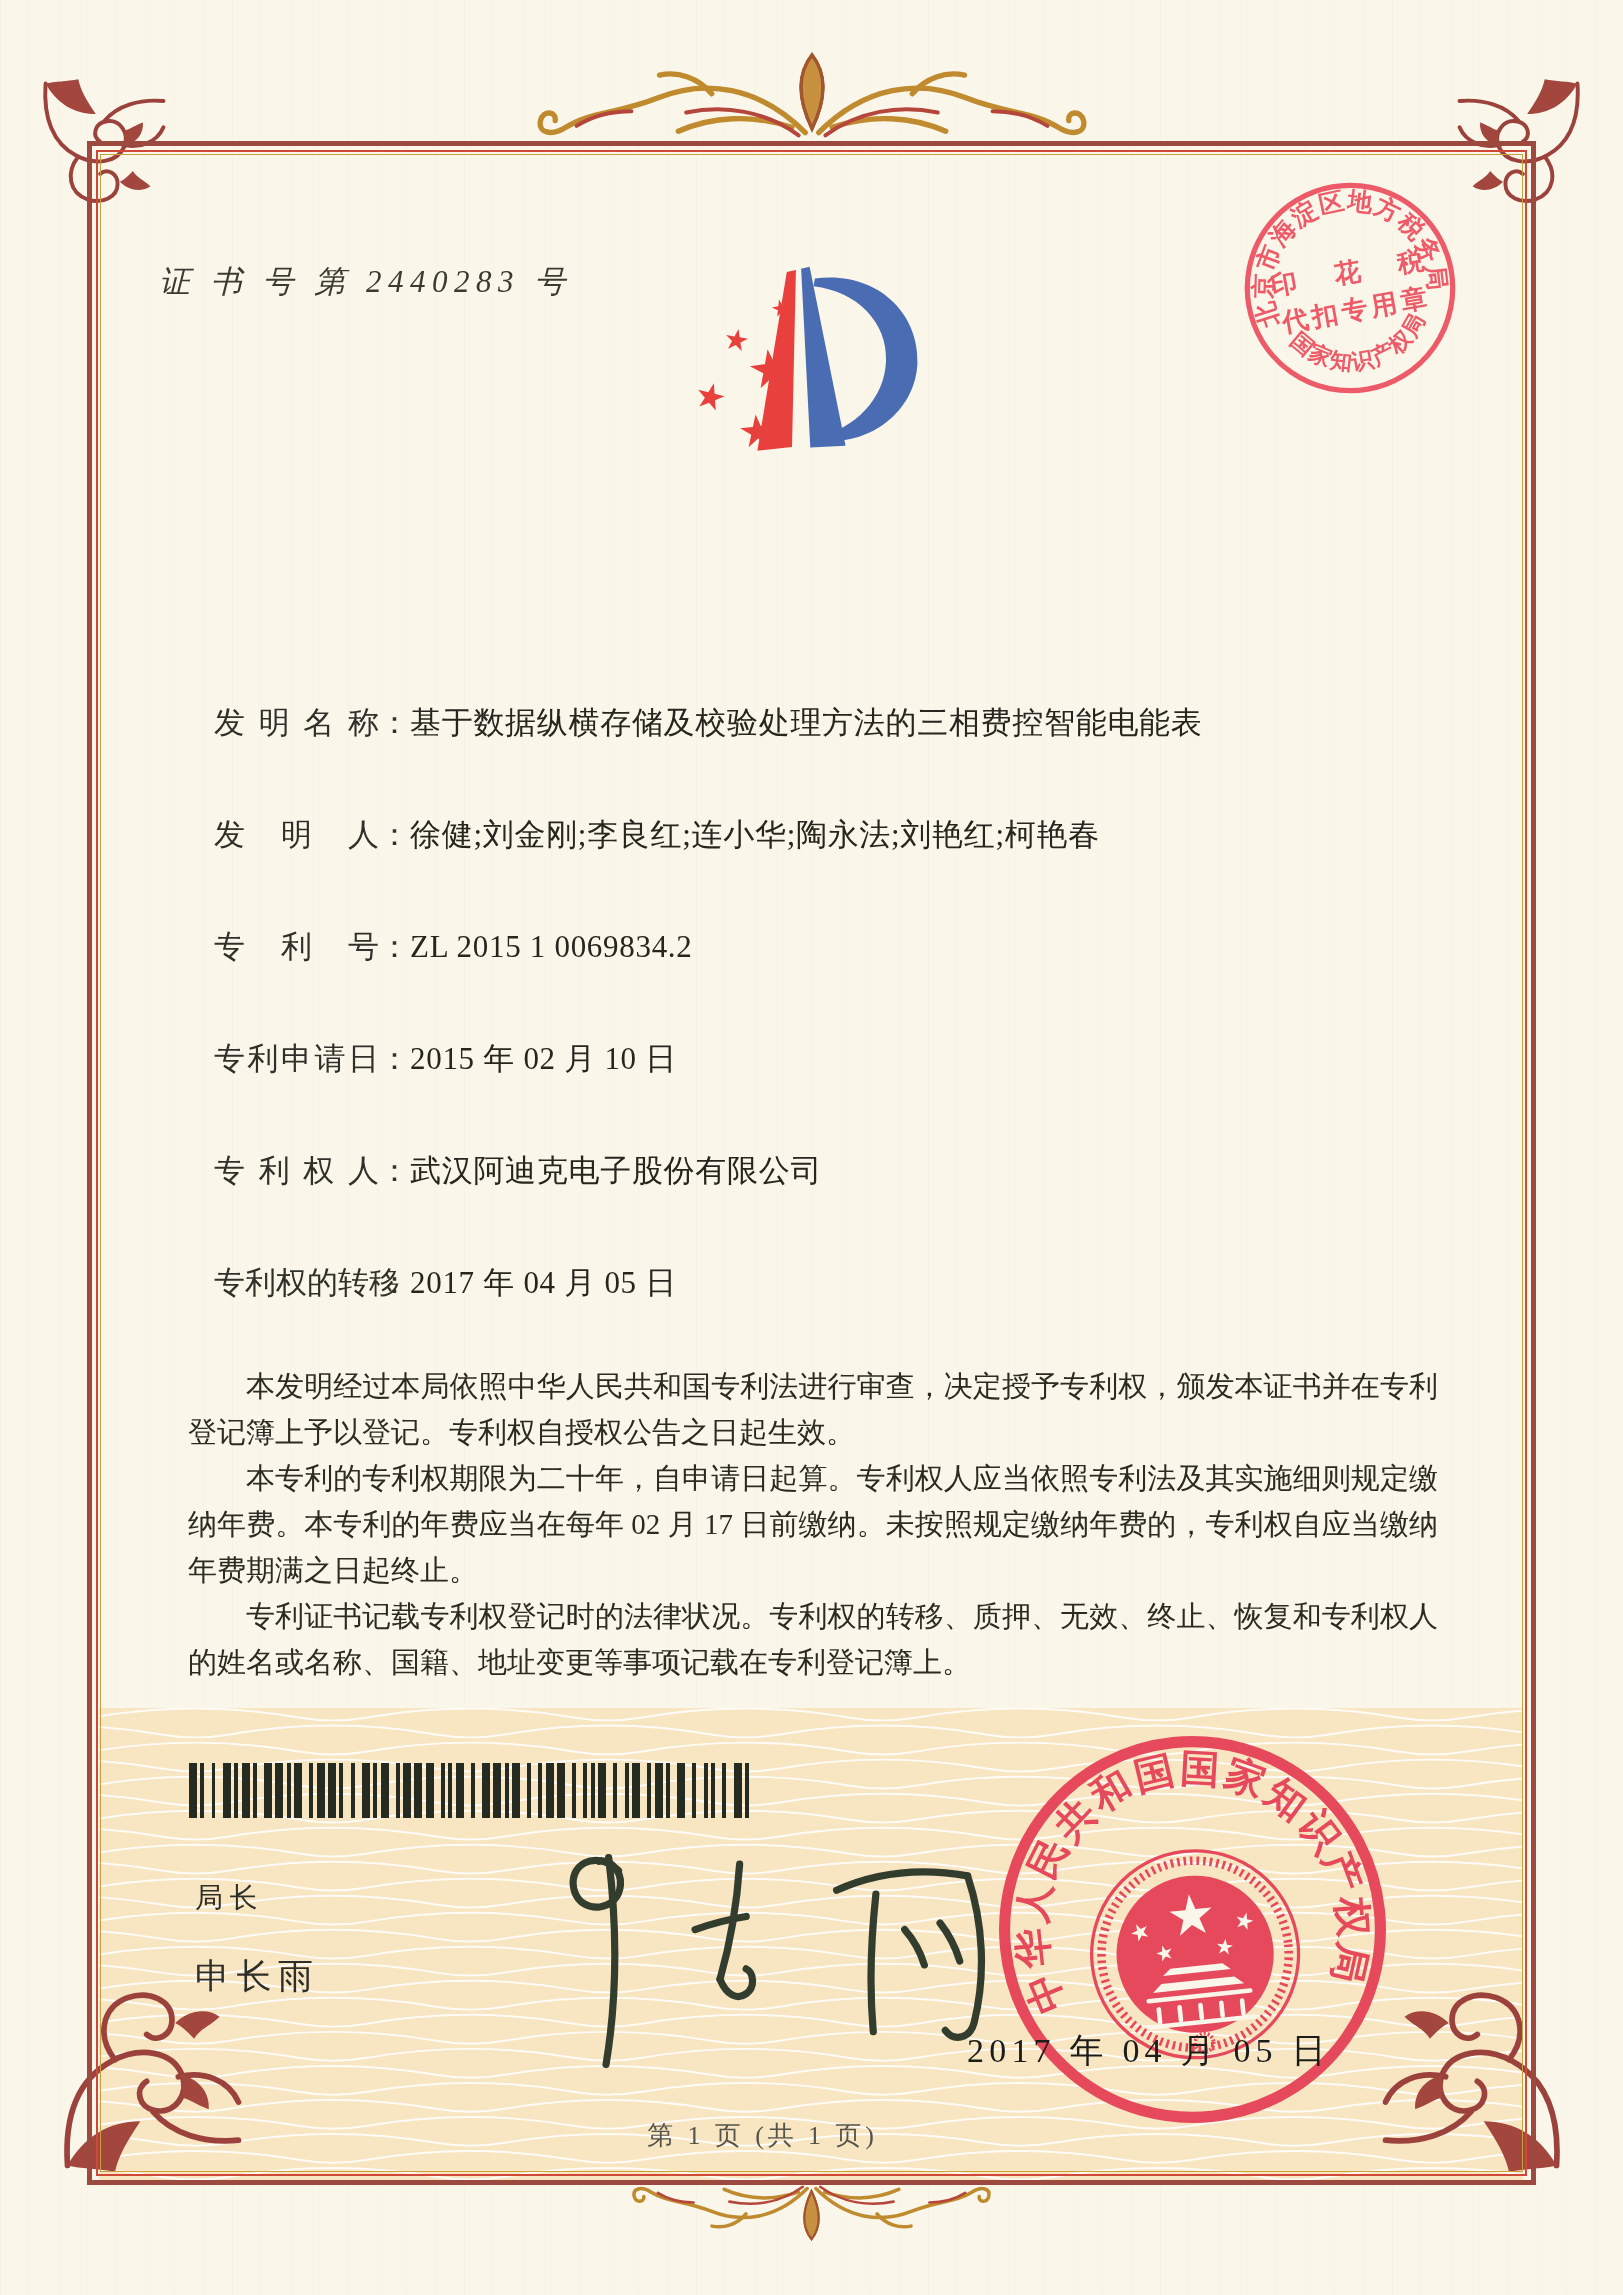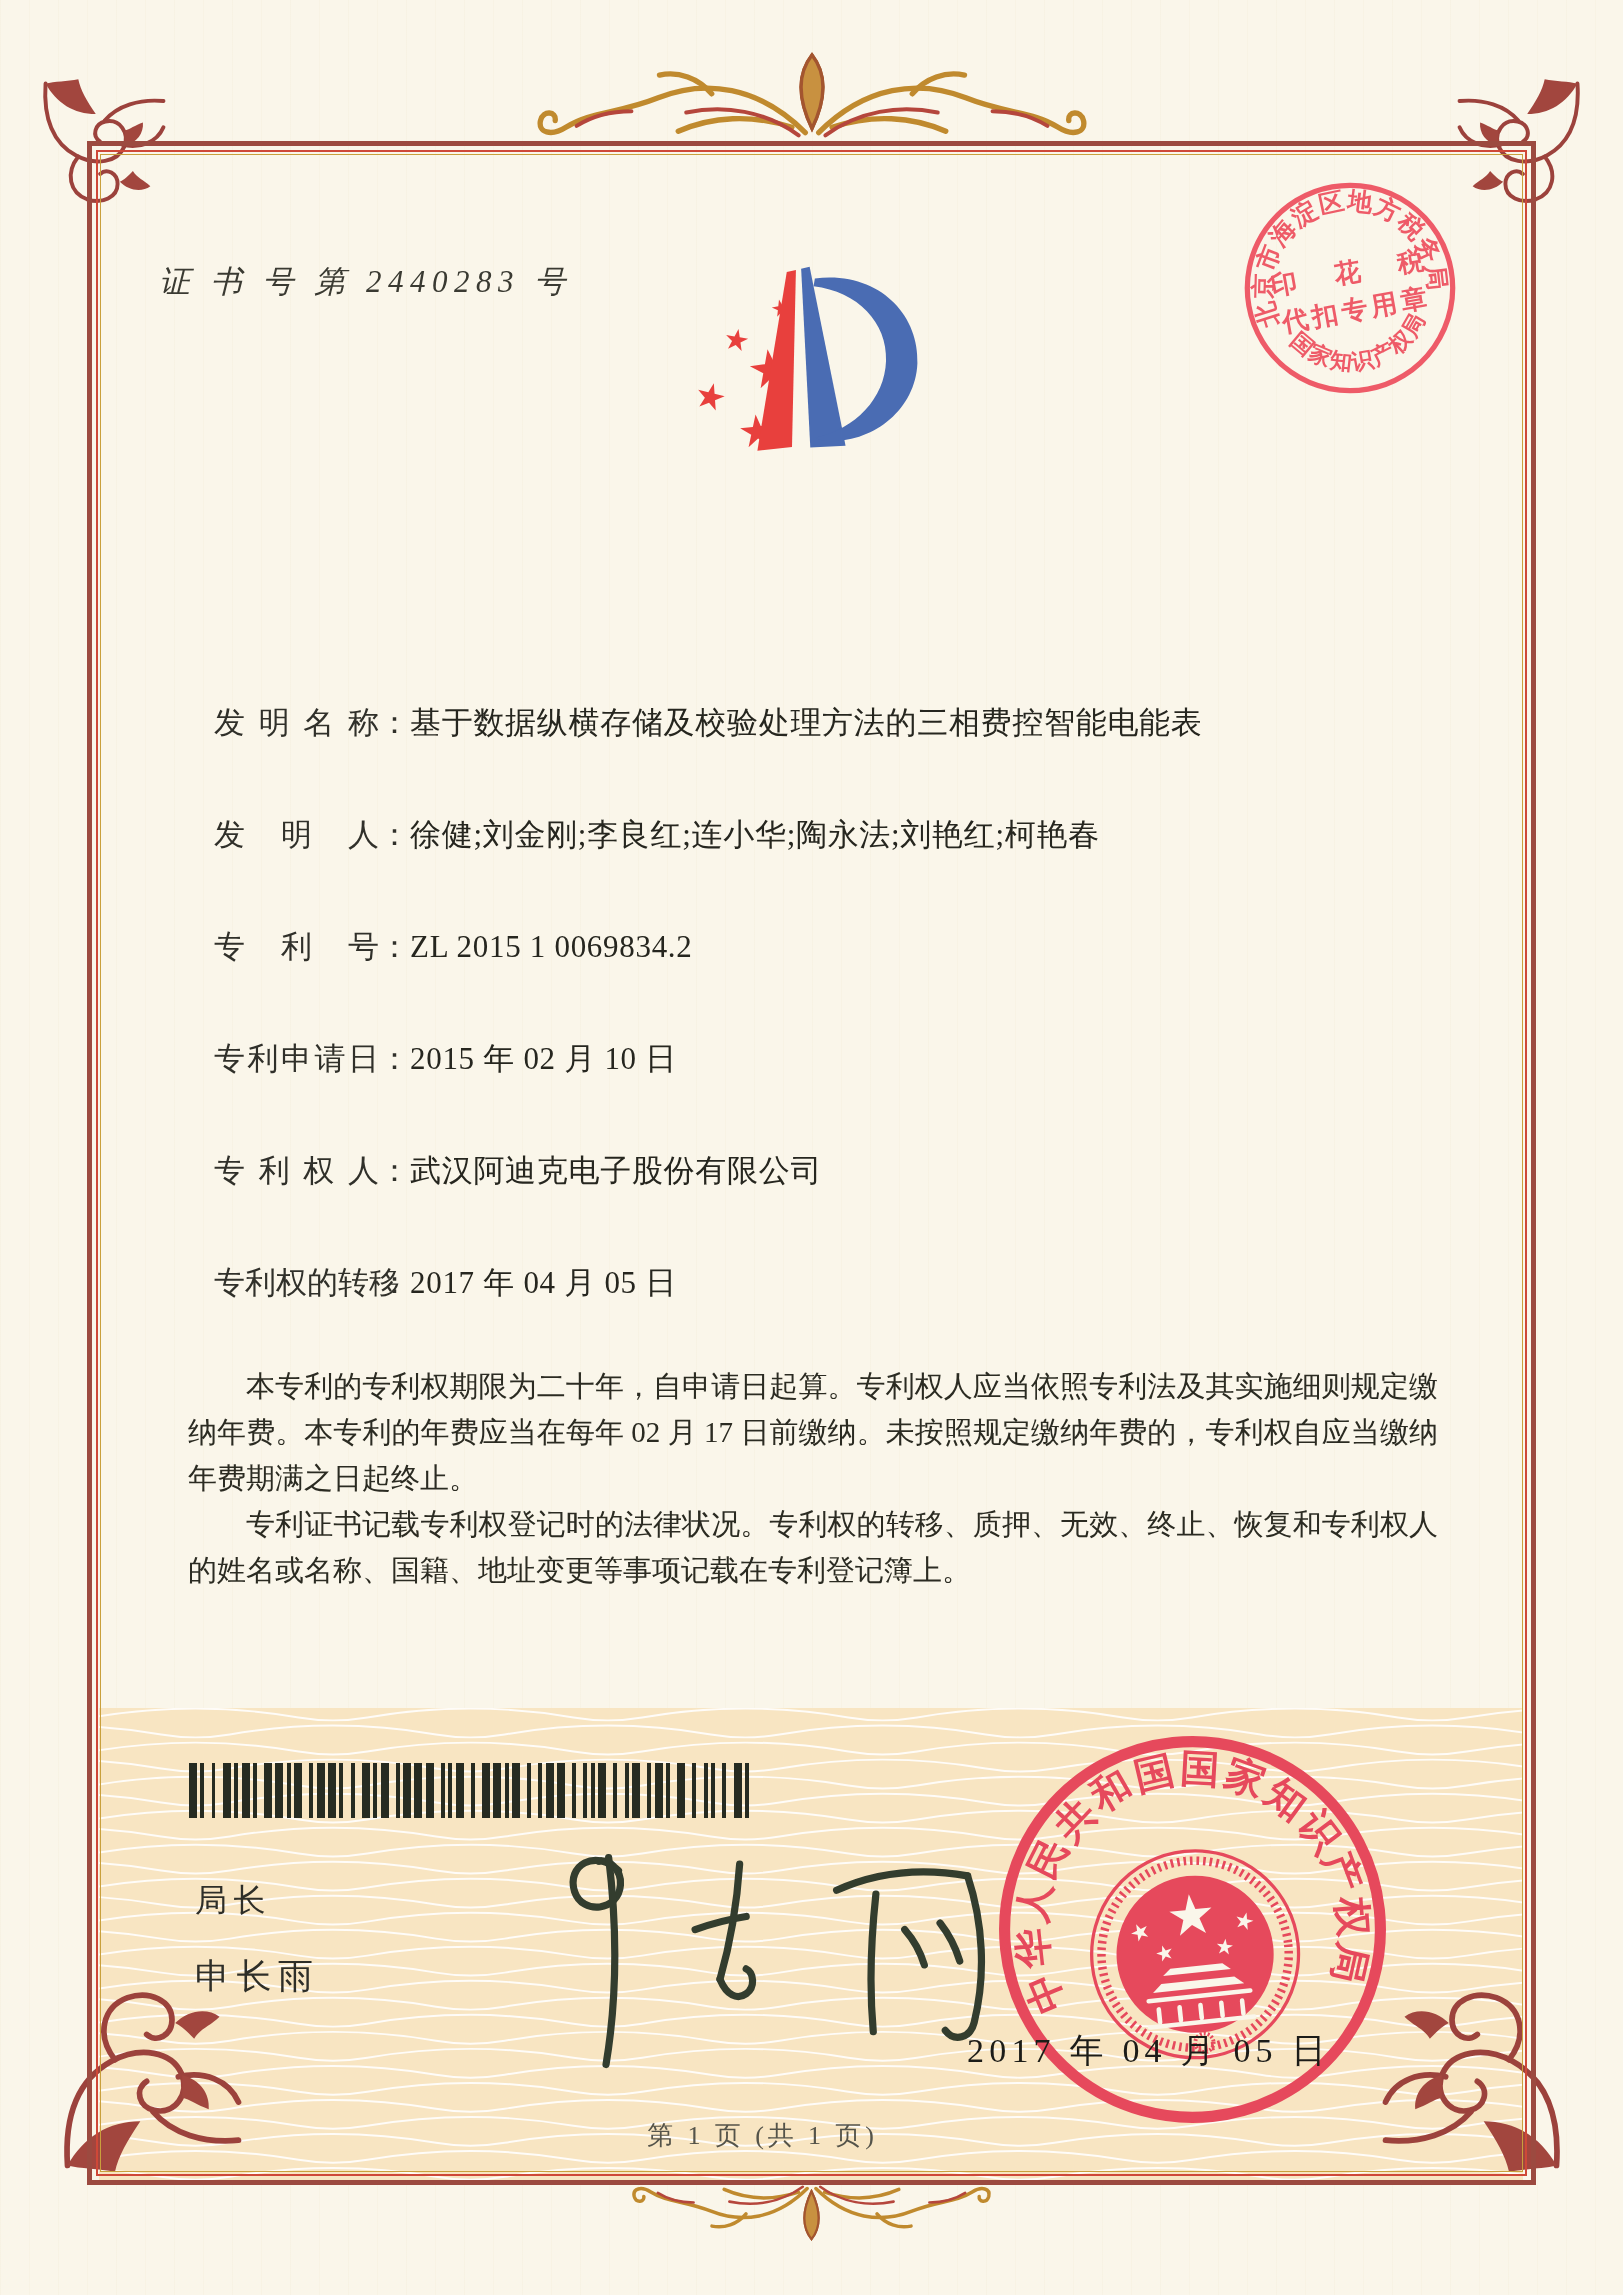--- a/index.html
+++ b/index.html
@@ -32,21 +32,21 @@
   .f-colon{color:#30302a;}
   .f-value{letter-spacing:0.7px;color:#26261f;margin-top:16px;}
 
   
   .body-text{position:absolute;left:188px;top:1363px;width:1250px;z-index:4;
              font-size:29px;line-height:46px;text-align:justify;color:#2b2b22;}
   .body-text p{margin:0;text-indent:58px;}
 
   
   .barcode{position:absolute;left:189px;top:1763px;width:560px;height:55px;z-index:4;}
-  .signer-title{position:absolute;left:195px;top:1879px;font-size:32px;letter-spacing:6.5px;color:#2e2e28;z-index:4;}
+  .signer-title{position:absolute;left:195px;top:1879px;font-size:28px;letter-spacing:6.5px;color:#2e2e28;z-index:4;}
   .signer-name{position:absolute;left:195px;top:1953px;font-size:35px;letter-spacing:6.5px;color:#2e2e28;z-index:4;}
   .signature{position:absolute;left:530px;top:1830px;z-index:4;}
   .seal{position:absolute;left:983px;top:1720px;z-index:5;}
   .seal-date{position:absolute;left:967px;top:2028px;font-size:34px;letter-spacing:5.2px;color:#1c1c18;z-index:6;}
   .page-no{position:absolute;left:0;top:2118px;width:1525px;text-align:center;font-size:26px;
            letter-spacing:3.9px;color:#55544a;z-index:4;}
 
   .orn{position:absolute;z-index:2;pointer-events:none;}
 </style>
 </head>
@@ -206,20 +206,21 @@
     </div>
     <div class="field-row">
       <span class="f-label">专 利 权 人</span><span class="f-colon">：</span><span class="f-value">武汉阿迪克电子股份有限公司</span>
     </div>
     <div class="field-row">
       <span class="f-label">专利权的转移</span><span class="f-colon">：</span><span class="f-value">2017 年 04 月 05 日</span>
     </div>
   </div>
 
   <div class="body-text">
+    <p>本发明经过本局依照中华人民共和国专利法进行审查，决定授予专利权，颁发本证书并在专利登记簿上予以登记。专利权自授权公告之日起生效。</p>
     <p>本专利的专利权期限为二十年，自申请日起算。专利权人应当依照专利法及其实施细则规定缴纳年费。本专利的年费应当在每年 02 月 17 日前缴纳。未按照规定缴纳年费的，专利权自应当缴纳年费期满之日起终止。</p>
     <p>专利证书记载专利权登记时的法律状况。专利权的转移、质押、无效、终止、恢复和专利权人的姓名或名称、国籍、地址变更等事项记载在专利登记簿上。</p>
   </div>
 
   <div class="barcode" id="barcode">
       <div style="position:absolute;left:0px;top:0;width:7.5px;height:100%;background:#262b21"></div>
       <div style="position:absolute;left:11.3px;top:0;width:3.8px;height:100%;background:#262b21"></div>
       <div style="position:absolute;left:22.5px;top:0;width:3.8px;height:100%;background:#262b21"></div>
       <div style="position:absolute;left:34px;top:0;width:7.5px;height:100%;background:#262b21"></div>
       <div style="position:absolute;left:45px;top:0;width:3.8px;height:100%;background:#262b21"></div>

